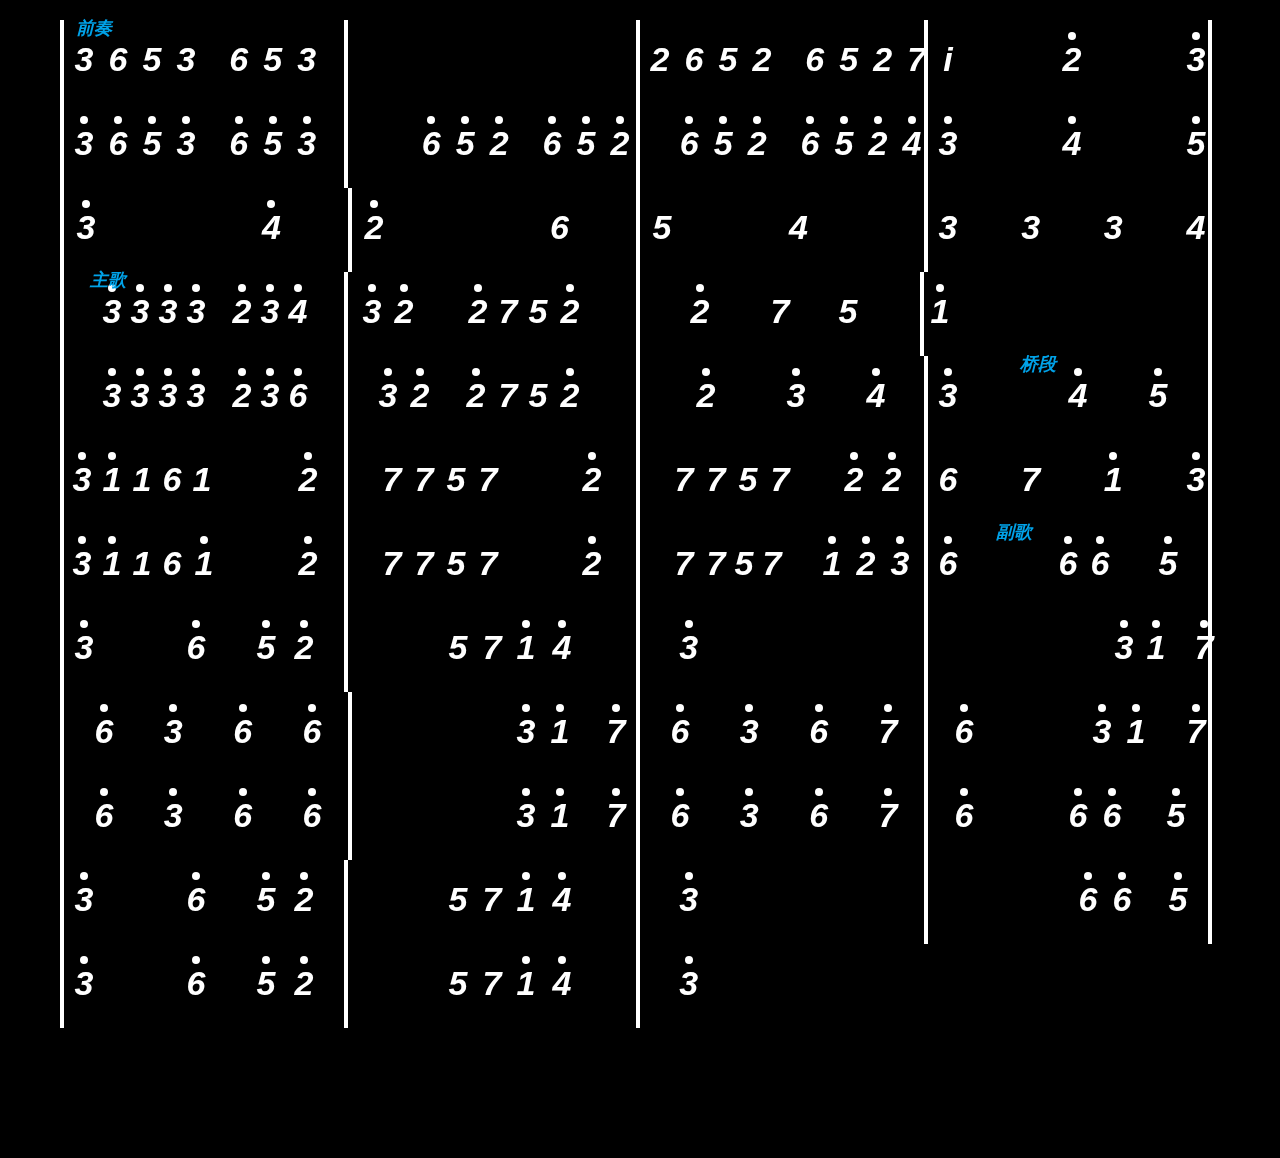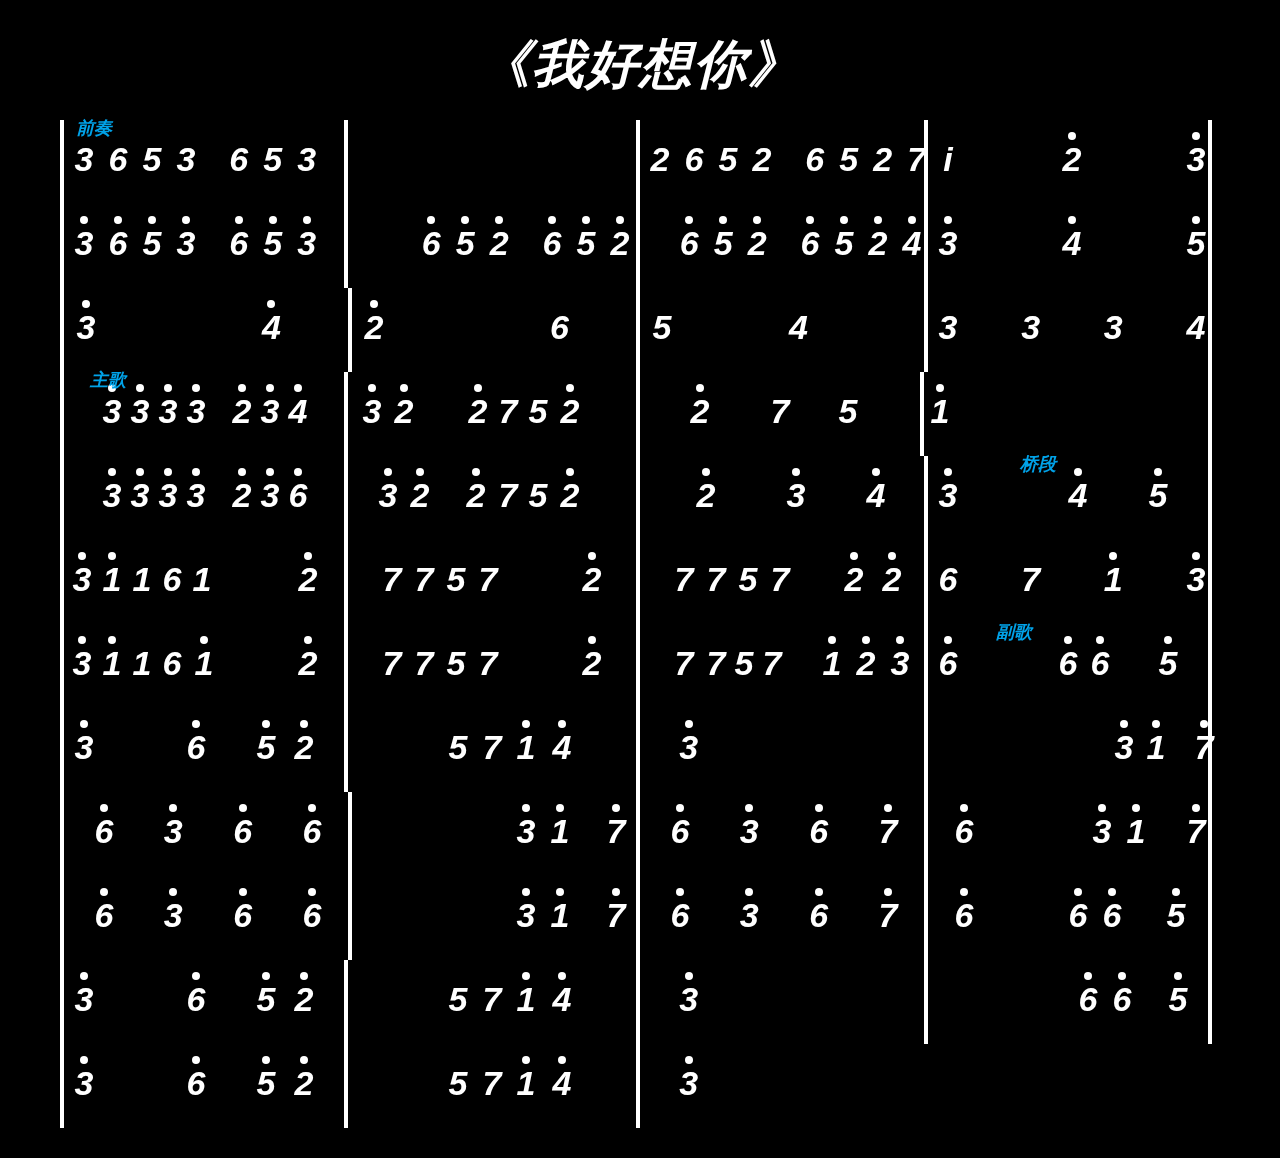--- a/index.html
+++ b/index.html
@@ -87,21 +87,20 @@
     bottom: 20px;
     font-size: 34px;
     font-style: italic;
     font-weight: bold;
   }
 </style>
 </head>
 <body>
 
 <div class="page">
-  <div class="title">《我好想你》</div>
   <div class="score" id="score">
       <div class="line"><div class="label lbl-0">前奏</div><div class="bar divL divR" style="width: 288px;"><div class="note" style="left: 20px;">3</div><div class="note" style="left: 54px;">6</div><div class="note" style="left: 88px;">5</div><div class="note" style="left: 122px;">3</div><div class="note" style="left: 174.7px;">6</div><div class="note" style="left: 208.7px;">5</div><div class="note" style="left: 242.7px;">3</div></div><div class="bar" style="width: 288px;"></div><div class="bar divL" style="width: 288px;"><div class="note" style="left: 20px;">2</div><div class="note" style="left: 54px;">6</div><div class="note" style="left: 88px;">5</div><div class="note" style="left: 122px;">2</div><div class="note" style="left: 174.7px;">6</div><div class="note" style="left: 208.7px;">5</div><div class="note" style="left: 242.7px;">2</div><div class="note" style="left: 276.7px;">7</div></div><div class="bar divL divR" style="width: 288px;"><div class="note" style="left: 20px;">i</div><div class="note" style="left: 144px;">2</div><div class="dot" style="left: 144px;"></div><div class="note" style="left: 268px;">3</div><div class="dot" style="left: 268px;"></div></div></div>
       <div class="line"><div class="bar divL divR" style="width: 288px;"><div class="note" style="left: 20px;">3</div><div class="dot" style="left: 20px;"></div><div class="note" style="left: 54px;">6</div><div class="dot" style="left: 54px;"></div><div class="note" style="left: 88px;">5</div><div class="dot" style="left: 88px;"></div><div class="note" style="left: 122px;">3</div><div class="dot" style="left: 122px;"></div><div class="note" style="left: 174.7px;">6</div><div class="dot" style="left: 174.7px;"></div><div class="note" style="left: 208.7px;">5</div><div class="dot" style="left: 208.7px;"></div><div class="note" style="left: 242.7px;">3</div><div class="dot" style="left: 242.7px;"></div></div><div class="bar" style="width: 288px;"><div class="note" style="left: 83.3px;">6</div><div class="dot" style="left: 83.3px;"></div><div class="note" style="left: 117.3px;">5</div><div class="dot" style="left: 117.3px;"></div><div class="note" style="left: 151.3px;">2</div><div class="dot" style="left: 151.3px;"></div><div class="note" style="left: 204px;">6</div><div class="dot" style="left: 204px;"></div><div class="note" style="left: 238px;">5</div><div class="dot" style="left: 238px;"></div><div class="note" style="left: 272px;">2</div><div class="dot" style="left: 272px;"></div></div><div class="bar divL" style="width: 288px;"><div class="note" style="left: 49.3px;">6</div><div class="dot" style="left: 49.3px;"></div><div class="note" style="left: 83.3px;">5</div><div class="dot" style="left: 83.3px;"></div><div class="note" style="left: 117.3px;">2</div><div class="dot" style="left: 117.3px;"></div><div class="note" style="left: 170px;">6</div><div class="dot" style="left: 170px;"></div><div class="note" style="left: 204px;">5</div><div class="dot" style="left: 204px;"></div><div class="note" style="left: 238px;">2</div><div class="dot" style="left: 238px;"></div><div class="note" style="left: 272px;">4</div><div class="dot" style="left: 272px;"></div></div><div class="bar divL divR" style="width: 288px;"><div class="note" style="left: 20px;">3</div><div class="dot" style="left: 20px;"></div><div class="note" style="left: 144px;">4</div><div class="dot" style="left: 144px;"></div><div class="note" style="left: 268px;">5</div><div class="dot" style="left: 268px;"></div></div></div>
       <div class="line"><div class="bar divL" style="width: 288px;"><div class="note" style="left: 22px;">3</div><div class="dot" style="left: 22px;"></div><div class="note" style="left: 207.36px;">4</div><div class="dot" style="left: 207.36px;"></div></div><div class="bar divL" style="width: 288px;"><div class="note" style="left: 22px;">2</div><div class="dot" style="left: 22px;"></div><div class="note" style="left: 207.36px;">6</div></div><div class="bar divL" style="width: 288px;"><div class="note" style="left: 22px;">5</div><div class="note" style="left: 158.4px;">4</div></div><div class="bar divL divR" style="width: 288px;"><div class="note" style="left: 20px;">3</div><div class="note" style="left: 102.667px;">3</div><div class="note" style="left: 185.333px;">3</div><div class="note" style="left: 268px;">4</div></div></div>
       <div class="line"><div class="label lbl-3">主歌</div><div class="bar divL divR" style="width: 288px;"><div class="note" style="left: 48px;">3</div><div class="dot" style="left: 48px;"></div><div class="note" style="left: 76px;">3</div><div class="dot" style="left: 76px;"></div><div class="note" style="left: 104px;">3</div><div class="dot" style="left: 104px;"></div><div class="note" style="left: 132px;">3</div><div class="dot" style="left: 132px;"></div><div class="note" style="left: 178px;">2</div><div class="dot" style="left: 178px;"></div><div class="note" style="left: 206px;">3</div><div class="dot" style="left: 206px;"></div><div class="note" style="left: 234px;">4</div><div class="dot" style="left: 234px;"></div></div><div class="bar" style="width: 288px;"><div class="note" style="left: 24px;">3</div><div class="dot" style="left: 24px;"></div><div class="note" style="left: 56px;">2</div><div class="dot" style="left: 56px;"></div><div class="note" style="left: 130px;">2</div><div class="dot" style="left: 130px;"></div><div class="note" style="left: 160px;">7</div><div class="note" style="left: 190px;">5</div><div class="note" style="left: 222px;">2</div><div class="dot" style="left: 222px;"></div></div><div class="bar divL divR" style="width: 288px;"><div class="note" style="left: 60px;">2</div><div class="dot" style="left: 60px;"></div><div class="note" style="left: 140px;">7</div><div class="note" style="left: 208px;">5</div></div><div class="bar divR" style="width: 288px;"><div class="note" style="left: 16px;">1</div><div class="dot" style="left: 16px;"></div></div></div>
       <div class="line"><div class="label lbl-4">桥段</div><div class="bar divL divR" style="width: 288px;"><div class="note" style="left: 48px;">3</div><div class="dot" style="left: 48px;"></div><div class="note" style="left: 76px;">3</div><div class="dot" style="left: 76px;"></div><div class="note" style="left: 104px;">3</div><div class="dot" style="left: 104px;"></div><div class="note" style="left: 132px;">3</div><div class="dot" style="left: 132px;"></div><div class="note" style="left: 178px;">2</div><div class="dot" style="left: 178px;"></div><div class="note" style="left: 206px;">3</div><div class="dot" style="left: 206px;"></div><div class="note" style="left: 234px;">6</div><div class="dot" style="left: 234px;"></div></div><div class="bar" style="width: 288px;"><div class="note" style="left: 40px;">3</div><div class="dot" style="left: 40px;"></div><div class="note" style="left: 72px;">2</div><div class="dot" style="left: 72px;"></div><div class="note" style="left: 128px;">2</div><div class="dot" style="left: 128px;"></div><div class="note" style="left: 160px;">7</div><div class="note" style="left: 190px;">5</div><div class="note" style="left: 222px;">2</div><div class="dot" style="left: 222px;"></div></div><div class="bar divL" style="width: 288px;"><div class="note" style="left: 66px;">2</div><div class="dot" style="left: 66px;"></div><div class="note" style="left: 156px;">3</div><div class="dot" style="left: 156px;"></div><div class="note" style="left: 236px;">4</div><div class="dot" style="left: 236px;"></div></div><div class="bar divL divR" style="width: 288px;"><div class="note" style="left: 20px;">3</div><div class="dot" style="left: 20px;"></div><div class="note" style="left: 150px;">4</div><div class="dot" style="left: 150px;"></div><div class="note" style="left: 230px;">5</div><div class="dot" style="left: 230px;"></div></div></div>
       <div class="line"><div class="bar divL divR" style="width: 288px;"><div class="note" style="left: 18px;">3</div><div class="dot" style="left: 18px;"></div><div class="note" style="left: 48px;">1</div><div class="dot" style="left: 48px;"></div><div class="note" style="left: 78px;">1</div><div class="note" style="left: 108px;">6</div><div class="note" style="left: 138px;">1</div><div class="note" style="left: 244px;">2</div><div class="dot" style="left: 244px;"></div></div><div class="bar" style="width: 288px;"><div class="note" style="left: 44px;">7</div><div class="note" style="left: 76px;">7</div><div class="note" style="left: 108px;">5</div><div class="note" style="left: 140px;">7</div><div class="note" style="left: 244px;">2</div><div class="dot" style="left: 244px;"></div></div><div class="bar divL" style="width: 288px;"><div class="note" style="left: 44px;">7</div><div class="note" style="left: 76px;">7</div><div class="note" style="left: 108px;">5</div><div class="note" style="left: 140px;">7</div><div class="note" style="left: 214px;">2</div><div class="dot" style="left: 214px;"></div><div class="note" style="left: 252px;">2</div><div class="dot" style="left: 252px;"></div></div><div class="bar divL divR" style="width: 288px;"><div class="note" style="left: 20px;">6</div><div class="note" style="left: 102.667px;">7</div><div class="note" style="left: 185.333px;">1</div><div class="dot" style="left: 185.333px;"></div><div class="note" style="left: 268px;">3</div><div class="dot" style="left: 268px;"></div></div></div>
       <div class="line"><div class="label lbl-6">副歌</div><div class="bar divL divR" style="width: 288px;"><div class="note" style="left: 18px;">3</div><div class="dot" style="left: 18px;"></div><div class="note" style="left: 48px;">1</div><div class="dot" style="left: 48px;"></div><div class="note" style="left: 78px;">1</div><div class="note" style="left: 108px;">6</div><div class="note" style="left: 140px;">1</div><div class="dot" style="left: 140px;"></div><div class="note" style="left: 244px;">2</div><div class="dot" style="left: 244px;"></div></div><div class="bar" style="width: 288px;"><div class="note" style="left: 44px;">7</div><div class="note" style="left: 76px;">7</div><div class="note" style="left: 108px;">5</div><div class="note" style="left: 140px;">7</div><div class="note" style="left: 244px;">2</div><div class="dot" style="left: 244px;"></div></div><div class="bar divL" style="width: 288px;"><div class="note" style="left: 44px;">7</div><div class="note" style="left: 76px;">7</div><div class="note" style="left: 104px;">5</div><div class="note" style="left: 132px;">7</div><div class="note" style="left: 192px;">1</div><div class="dot" style="left: 192px;"></div><div class="note" style="left: 226px;">2</div><div class="dot" style="left: 226px;"></div><div class="note" style="left: 260px;">3</div><div class="dot" style="left: 260px;"></div></div><div class="bar divL divR" style="width: 288px;"><div class="note" style="left: 20px;">6</div><div class="dot" style="left: 20px;"></div><div class="note" style="left: 140px;">6</div><div class="dot" style="left: 140px;"></div><div class="note" style="left: 172px;">6</div><div class="dot" style="left: 172px;"></div><div class="note" style="left: 240px;">5</div><div class="dot" style="left: 240px;"></div></div></div>
       <div class="line"><div class="bar divL divR" style="width: 288px;"><div class="note" style="left: 20px;">3</div><div class="dot" style="left: 20px;"></div><div class="note" style="left: 132px;">6</div><div class="dot" style="left: 132px;"></div><div class="note" style="left: 202px;">5</div><div class="dot" style="left: 202px;"></div><div class="note" style="left: 240px;">2</div><div class="dot" style="left: 240px;"></div></div><div class="bar" style="width: 288px;"><div class="note" style="left: 110px;">5</div><div class="note" style="left: 144px;">7</div><div class="note" style="left: 178px;">1</div><div class="dot" style="left: 178px;"></div><div class="note" style="left: 214px;">4</div><div class="dot" style="left: 214px;"></div></div><div class="bar divL" style="width: 288px;"><div class="note" style="left: 48.7px;">3</div><div class="dot" style="left: 48.7px;"></div></div><div class="bar divL divR" style="width: 288px;"><div class="note" style="left: 196px;">3</div><div class="dot" style="left: 196px;"></div><div class="note" style="left: 228px;">1</div><div class="dot" style="left: 228px;"></div><div class="note" style="left: 276px;">7</div><div class="dot" style="left: 276px;"></div></div></div>
       <div class="line"><div class="bar divL" style="width: 288px;"><div class="note" style="left: 40px;">6</div><div class="dot" style="left: 40px;"></div><div class="note" style="left: 109.333px;">3</div><div class="dot" style="left: 109.333px;"></div><div class="note" style="left: 178.667px;">6</div><div class="dot" style="left: 178.667px;"></div><div class="note" style="left: 248px;">6</div><div class="dot" style="left: 248px;"></div></div><div class="bar divL" style="width: 288px;"><div class="note" style="left: 174px;">3</div><div class="dot" style="left: 174px;"></div><div class="note" style="left: 208px;">1</div><div class="dot" style="left: 208px;"></div><div class="note" style="left: 264px;">7</div><div class="dot" style="left: 264px;"></div></div><div class="bar divL" style="width: 288px;"><div class="note" style="left: 40px;">6</div><div class="dot" style="left: 40px;"></div><div class="note" style="left: 109.333px;">3</div><div class="dot" style="left: 109.333px;"></div><div class="note" style="left: 178.667px;">6</div><div class="dot" style="left: 178.667px;"></div><div class="note" style="left: 248px;">7</div><div class="dot" style="left: 248px;"></div></div><div class="bar divL divR" style="width: 288px;"><div class="note" style="left: 36px;">6</div><div class="dot" style="left: 36px;"></div><div class="note" style="left: 174px;">3</div><div class="dot" style="left: 174px;"></div><div class="note" style="left: 208px;">1</div><div class="dot" style="left: 208px;"></div><div class="note" style="left: 268px;">7</div><div class="dot" style="left: 268px;"></div></div></div>

